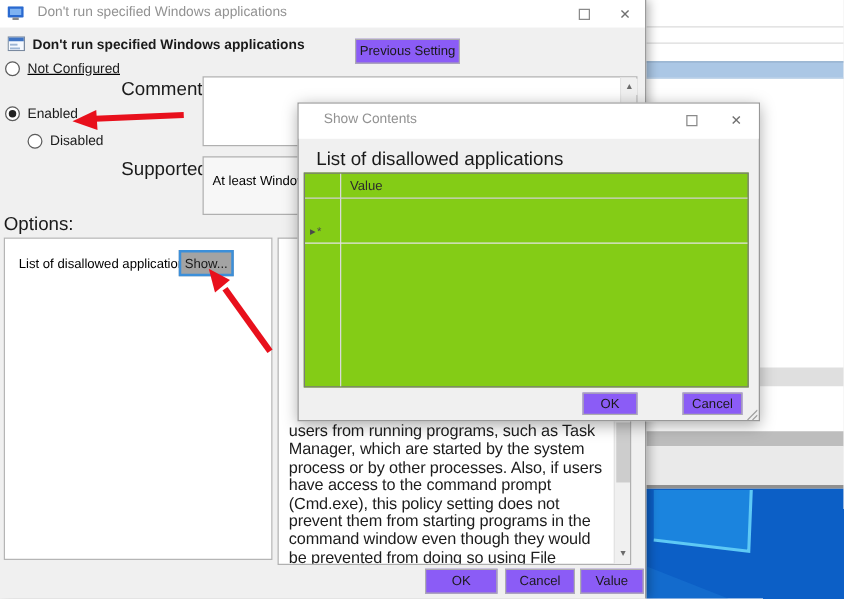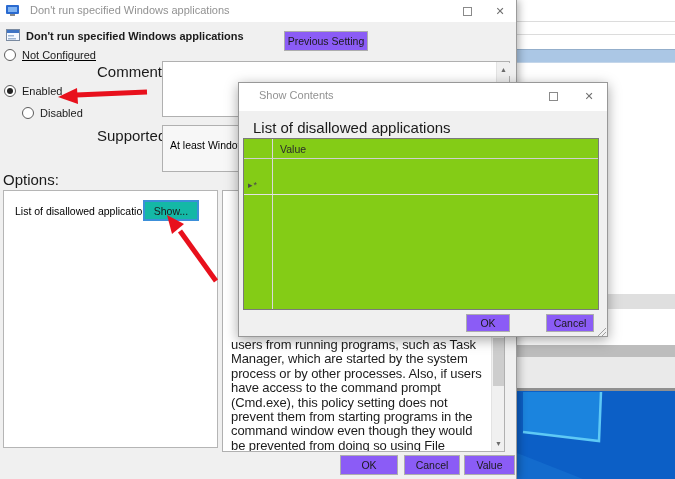--- a/index.html
+++ b/index.html
@@ -119,21 +119,21 @@
     </div>
 
     <span class="field-label" style="left:97px; top:127px;">Supported on:</span>
     <div class="box" style="left:162px; top:125px; width:348px; height:47px; background:#f7f7f7; overflow:hidden;">
       <span class="abs" style="left:7px; top:13px; font-size:10.5px; white-space:nowrap;">At least Windows 2000</span>
     </div>
 
     <span class="field-label" style="left:3px; top:171px;">Options:</span>
     <div class="box" style="left:3px; top:190px; width:215px; height:258px; border-color:#b5b5b5;">
       <span class="abs" style="left:11px; top:14px; font-size:10.5px; white-space:nowrap;">List of disallowed applications</span>
-      <button class="win-btn" style="left:139px; top:9px; width:56px; height:21px; border:2px solid #3c8fd9; background:#14b8a6;">Show...</button>
+      <button class="win-btn" style="left:139px; top:9px; width:44px; height:21px; border:2px solid #3c8fd9; background:#a3a3a3;">Show...</button>
     </div>
 
     <div class="box" style="left:222px; top:190px; width:283px; height:262px; overflow:hidden;">
       <div class="abs" style="left:8px; top:147px; width:252px;">
         <div class="help-text">users from running programs, such as Task Manager, which are started by the system process or by other processes.  Also, if users have access to the command prompt (Cmd.exe), this policy setting does not prevent them from starting programs in the command window even though they would be prevented from doing so using File Explorer.</div>
         <div class="help-text" style="margin-top:6px;">Note: Non-Microsoft applications with Windows 2000 or later certification are required to comply with this policy setting.</div>
       </div>
       <div class="sb-track" style="right:0; top:0; width:13px; height:100%; border-left:1px solid #e3e3e3;">
         <div class="sb-thumb" style="top:147px; height:48px;"></div>
         <span class="sb-btn" style="bottom:1px; left:0;">▼</span>

